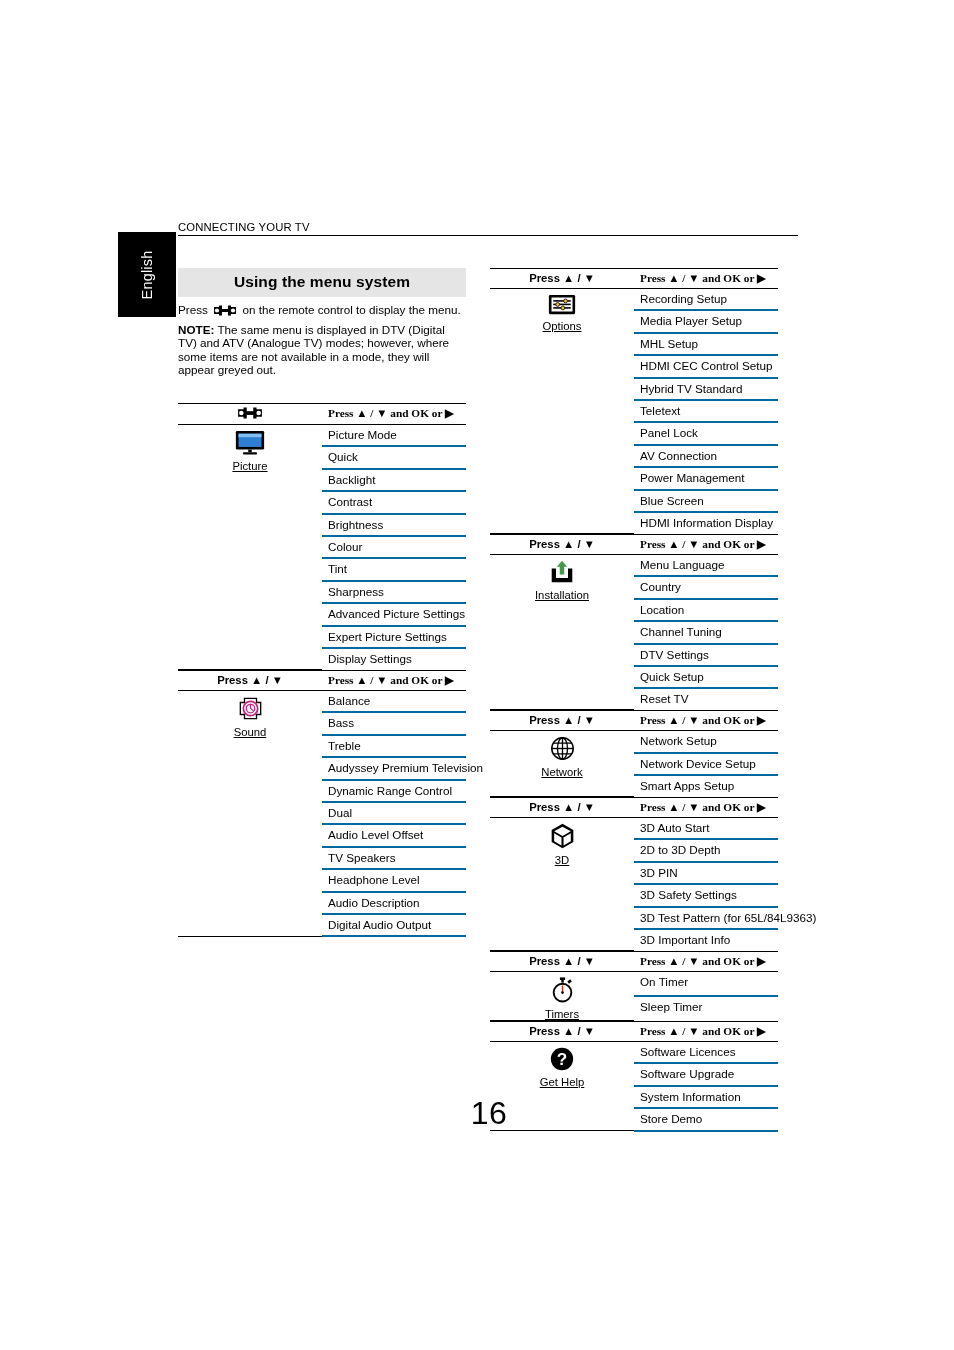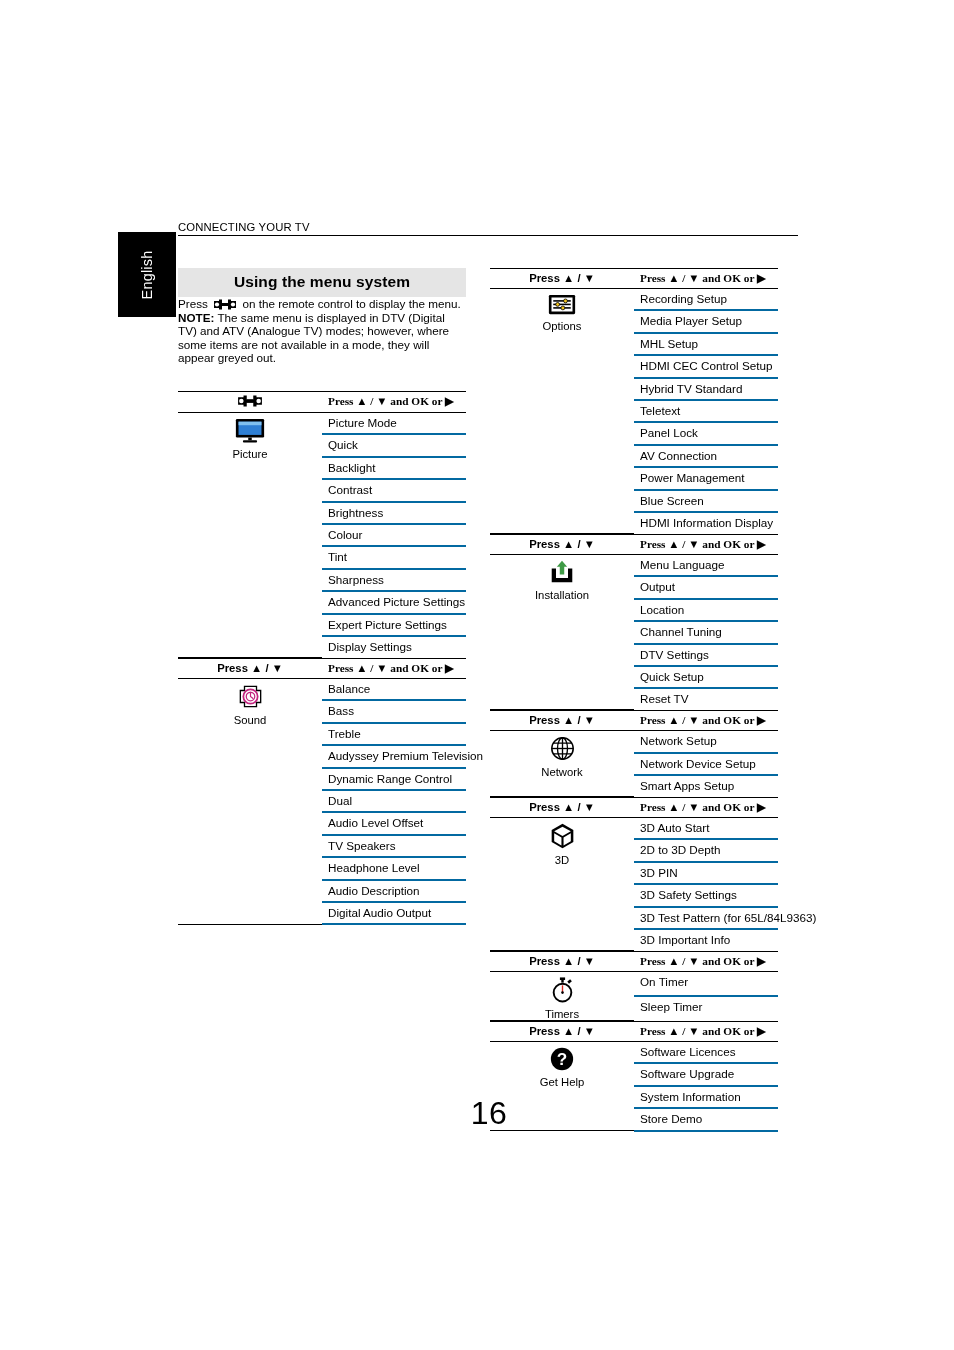--- a/index.html
+++ b/index.html
@@ -74,20 +74,21 @@
     background: #e5e5e5;
     text-align: center;
     font-weight: bold;
     font-size: 15.5px;
     padding: 5px 0 6px 0;
     letter-spacing: 0.1px;
   }
   .para {
     font-size: 11.7px;
     line-height: 13.6px;
+    margin-top: 6px;
     text-align: left;
   }
   .para b { font-weight: bold; }
   .inline-wrench {
     display: inline-block;
     vertical-align: -2px;
     margin: 0 2px;
   }
 
   
@@ -113,20 +114,21 @@
   }
   .thead-row .c-opt {
     padding-left: 6px;
     font-family: Liberation Serif, serif;
   }
   .icon-cell {
     width: 96px;
     text-align: center;
     padding-top: 5px !important;
     border-bottom: 1.6px solid #000;
+    text-decoration: underline;
   }
   .icon-cell .icn-label {
     display: block;
     font-size: 11.3px;
     margin-top: 1px;
     white-space: nowrap;
   }
   .opt-cell {
     padding-left: 6px !important;
     font-size: 11.7px;
@@ -383,21 +385,21 @@
           <svg width="26" height="24" viewBox="0 0 30 28" aria-hidden="true">
             <path fill="#000" d="M3 10 h5 v11 h14 v-11 h5 v16 h-24 z"></path>
             <path fill="#3f9b46" d="M15 1 l6 7 h-3.4 v9 h-5.2 v-9 h-3.4 z"></path>
           </svg>
         </span>
         <span class="icn-label">Installation</span>
       </td>
       <td class="opt-cell">Menu Language</td>
     </tr>
     <tr>
-          <td class="opt-cell">Output</td>
+          <td class="opt-cell">Country</td>
         </tr>
     <tr>
           <td class="opt-cell">Location</td>
         </tr>
     <tr>
           <td class="opt-cell">Channel Tuning</td>
         </tr>
     <tr>
           <td class="opt-cell">DTV Settings</td>
         </tr>

